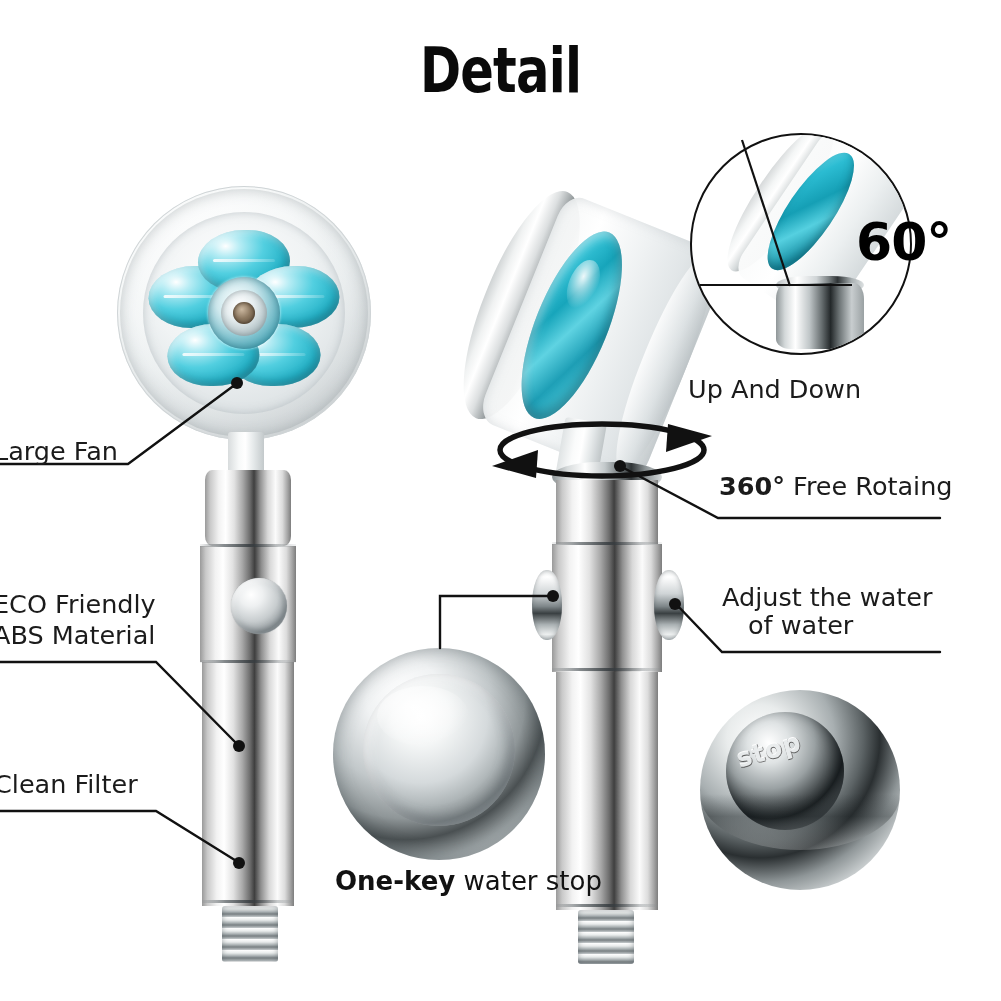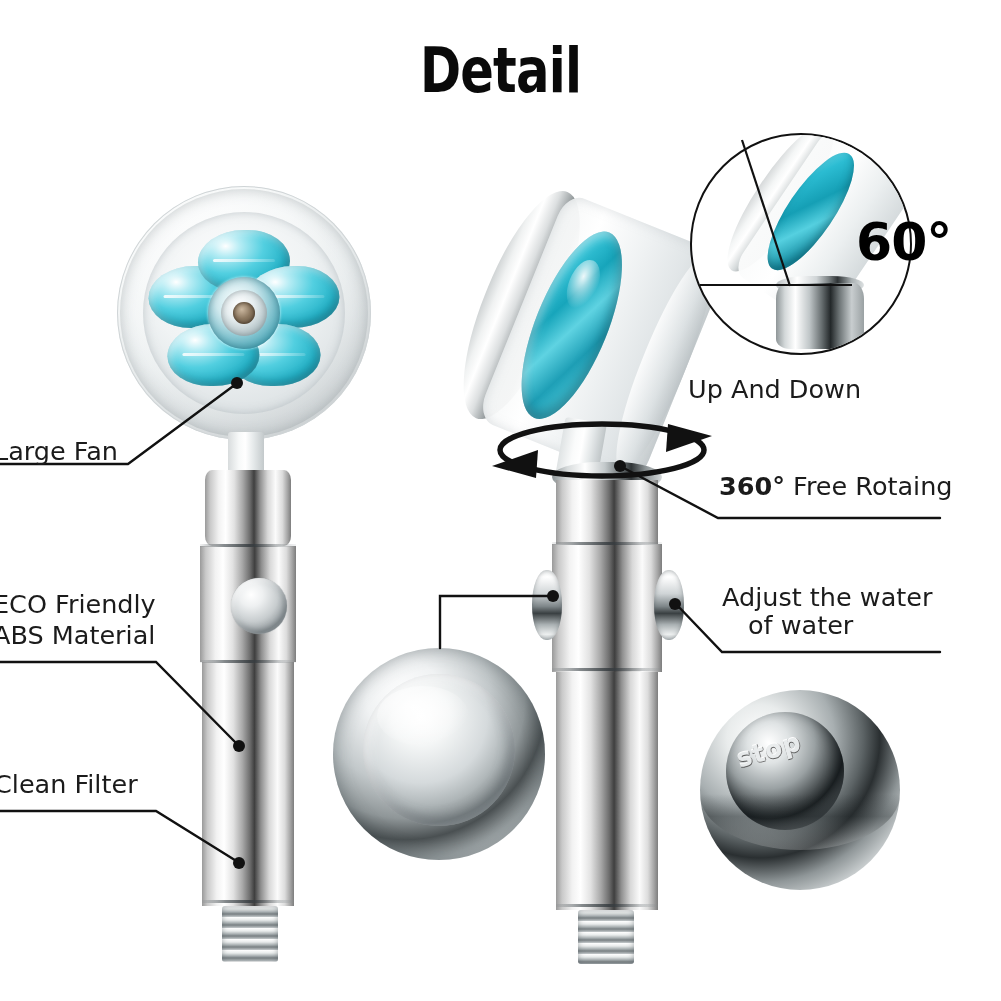--- a/index.html
+++ b/index.html
@@ -434,14 +434,17 @@
 
   <div class="abs label" style="left:688px; top:374px;text-align:right;">Up And Down</div>
 
   <div class="abs label" style="left:719px; top:471px;">
     <b>360°</b><span>&nbsp;</span><span>Free Rotaing</span>
   </div>
 
   <div class="abs label" style="left:722px; top:582px;">Adjust the water</div>
   <div class="abs label" style="left:722px; top:610px;margin-left:26px;">of water</div>
 
+  <div class="abs center-cap" style="left:335px; top:866px;">
+    <b>One-key</b><span>&nbsp;</span><span>water stop</span>
+  </div>
 
 </div>
 
 </body></html>

